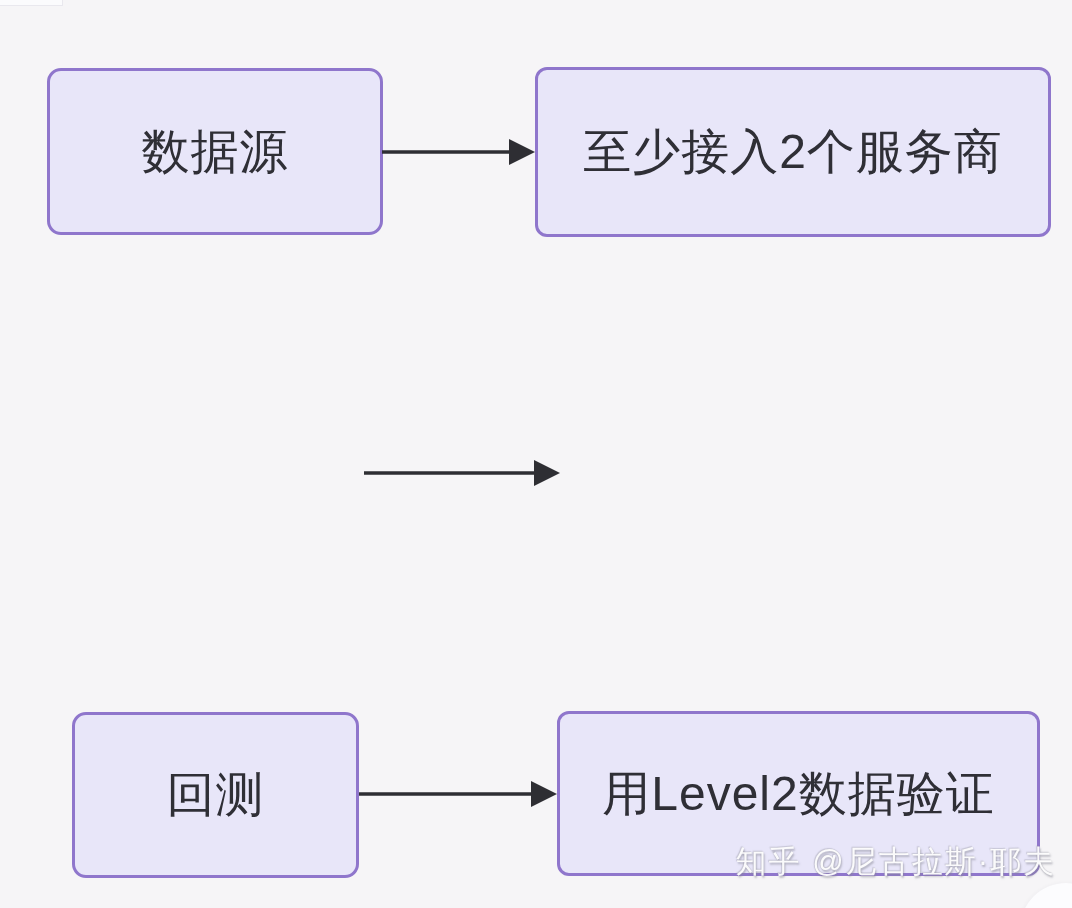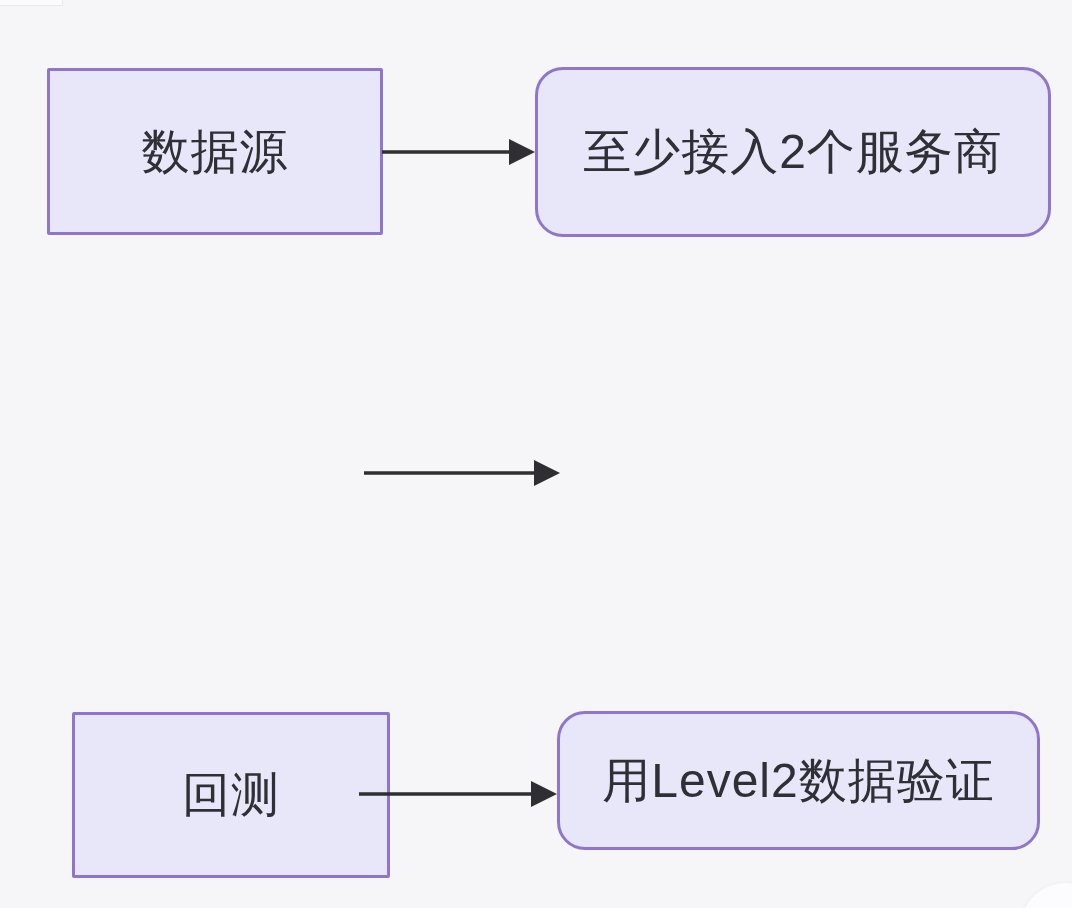--- a/index.html
+++ b/index.html
@@ -29,35 +29,35 @@
     border: 3px solid var(--node-border);
     display: flex;
     align-items: center;
     justify-content: center;
     color: var(--text);
     font-size: 48px;
     font-weight: 500;
     letter-spacing: 1px;
     white-space: nowrap;
   }
-  .node.square { border-radius: 2px; }
-  .node.rounded { border-radius: 28px; }
+  .node.square { border-radius: 14px; }
+  .node.rounded { border-radius: 12px; }
 
   
   .n-src-1 { left: 47px;  top: 68px;  width: 336px; height: 167px; }
   .a-1     { left: 382px; top: 137px; }
   .n-tgt-1 { left: 535px; top: 67px;  width: 516px; height: 170px; }
   
   .n-src-2 { left: 72px;  top: 389px; width: 292px; height: 168px; }
   .a-2     { left: 364px; top: 458px; }
   .n-tgt-2 { left: 560px; top: 391px; width: 494px; height: 165px; }
   
-  .n-src-3 { left: 72px;  top: 712px; width: 318px; height: 166px; }
+  .n-src-3 { left: 72px;  top: 712px; width: 287px; height: 166px; }
   .a-3     { left: 359px; top: 779px; }
-  .n-tgt-3 { left: 557px; top: 711px; width: 483px; height: 139px; }
+  .n-tgt-3 { left: 557px; top: 711px; width: 483px; height: 165px; }
 
   .arrow { position: absolute; display: block; color: var(--arrow); }
 
   .watermark {
     position: absolute;
     right: 16px;
     top: 841px;
     font-size: 31px;
     letter-spacing: 2px;
     color: rgba(255,255,255,0.95);
@@ -112,16 +112,17 @@
     <span>回测</span>
   </div>
   <svg class="arrow a-3" width="198" height="30" viewBox="0 0 198 30">
     <line x1="0" y1="15" x2="174" y2="15" stroke="currentColor" stroke-width="3.5"></line>
     <polygon points="172,2 198,15 172,28" fill="currentColor"></polygon>
   </svg>
   <div class="node rounded n-tgt-3">
     <span>用Level2数据验证</span>
   </div>
 
+  <div class="watermark">知乎 @尼古拉斯·耶夫</div>
 
   <div class="floating-circle"></div>
 
 </div>
 
 </body></html>

